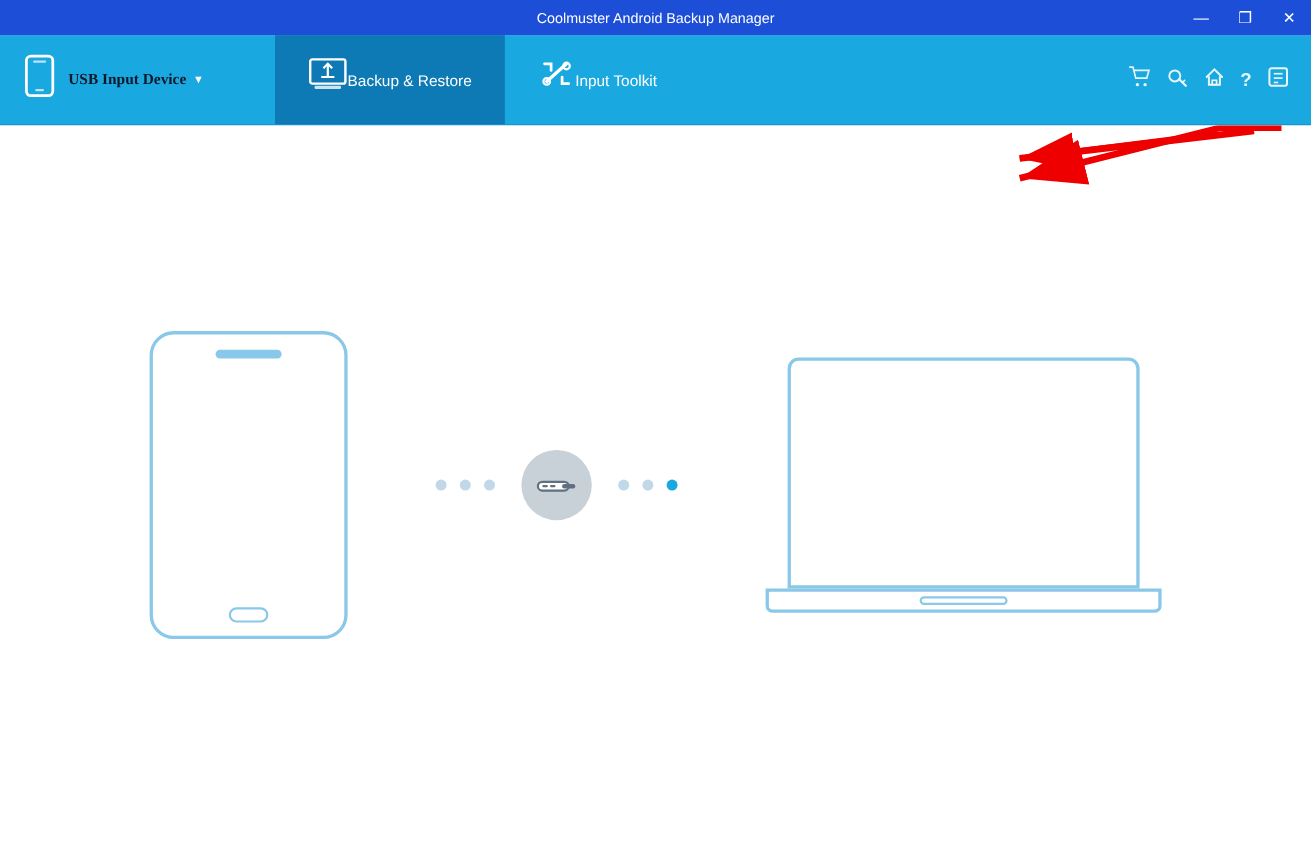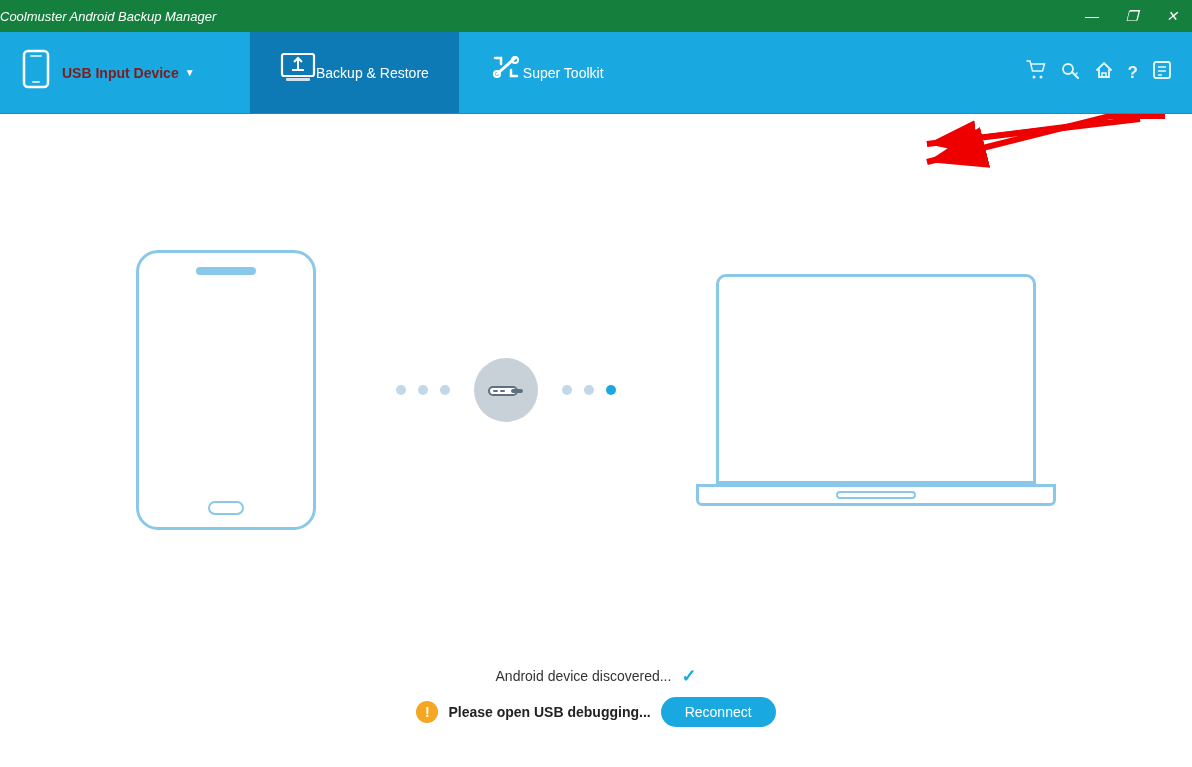--- a/index.html
+++ b/index.html
@@ -1,26 +1,25 @@
 <!DOCTYPE html>
 <html><head>
   <meta charset="utf-8">
   <style>
     * { margin: 0; padding: 0; box-sizing: border-box; }
     body { width: 1192px; height: 767px; overflow: hidden; font-family: 'Segoe UI', Arial, sans-serif; background: #f0f8ff; }
 
     
     .title-bar {
-      background: #15803d;
+      background: #1d4ed8;
       height: 32px;
       display: flex;
       align-items: center;
-      justify-content: flex-start;
+      justify-content: center;
       position: relative;
-      font-style: italic;
     }
     .title-bar-text {
       color: white;
       font-size: 13px;
       font-weight: 500;
     }
     .window-controls {
       position: absolute;
       right: 0;
       top: 0;
@@ -55,21 +54,22 @@
       padding: 0 10px;
     }
     .device-icon {
       margin-right: 10px;
       font-size: 28px;
       color: white;
     }
     .device-name {
       font-size: 14px;
       font-weight: 600;
-      color: #7f1d1d;
+      color: #0f172a;
+      font-family: Liberation Serif, serif;
     }
     .dropdown-arrow {
       font-size: 10px;
       color: white;
       margin-left: 6px;
     }
     .nav-tabs {
       display: flex;
       height: 100%;
     }
@@ -319,21 +319,21 @@
     <div class="nav-tab">
       <div class="nav-tab-icon">
         <svg width="34" height="30" viewBox="0 0 34 30" fill="none">
           <path d="M8 22 L26 6" stroke="white" stroke-width="3" stroke-linecap="round"></path>
           <path d="M6 6 L12 6 L12 12" stroke="white" stroke-width="2.5" fill="none" stroke-linecap="round"></path>
           <path d="M28 24 L22 24 L22 18" stroke="white" stroke-width="2.5" fill="none" stroke-linecap="round"></path>
           <circle cx="8" cy="22" r="3" stroke="white" stroke-width="2" fill="none"></circle>
           <circle cx="26" cy="8" r="3" stroke="white" stroke-width="2" fill="none"></circle>
         </svg>
       </div>
-      <span>Super Toolkit</span>
+      <span>Input Toolkit</span>
     </div>
   </div>
 
   <div class="toolbar-right">
     <span class="toolbar-icon">
       <svg width="20" height="20" viewBox="0 0 20 20" fill="white">
         <path d="M1 1h3l2.5 10h10l2-7H5" stroke="white" stroke-width="1.5" fill="none" stroke-linecap="round"></path>
         <circle cx="8" cy="17" r="1.5" fill="white"></circle>
         <circle cx="15" cy="17" r="1.5" fill="white"></circle>
       </svg>
@@ -397,31 +397,20 @@
 
     <div class="laptop-illustration">
       <div class="laptop-screen"></div>
       <div class="laptop-base">
         <div class="laptop-notch"></div>
       </div>
     </div>
 
   </div>
 
-  <div class="status-area">
-    <div class="status-line">
-      <span class="status-text-normal">Android device discovered...</span>
-      <span class="check-icon">✓</span>
-    </div>
-    <div class="status-line">
-      <div class="warning-icon">!</div>
-      <span class="status-text-bold">Please open USB debugging...</span>
-      <button class="reconnect-btn">Reconnect</button>
-    </div>
-  </div>
 
   <svg class="arrow-overlay" viewBox="0 0 1192 653" xmlns="http://www.w3.org/2000/svg">
     <defs>
       <marker id="arrowhead" markerWidth="10" markerHeight="7" refX="10" refY="3.5" orient="auto">
         <polygon points="0 0, 10 3.5, 0 7" fill="#e00"></polygon>
       </marker>
     </defs>
 
     <line x1="1085" y1="10" x2="927" y2="30" stroke="#e00" stroke-width="5" marker-end="url(#arrowhead)"></line>
 

